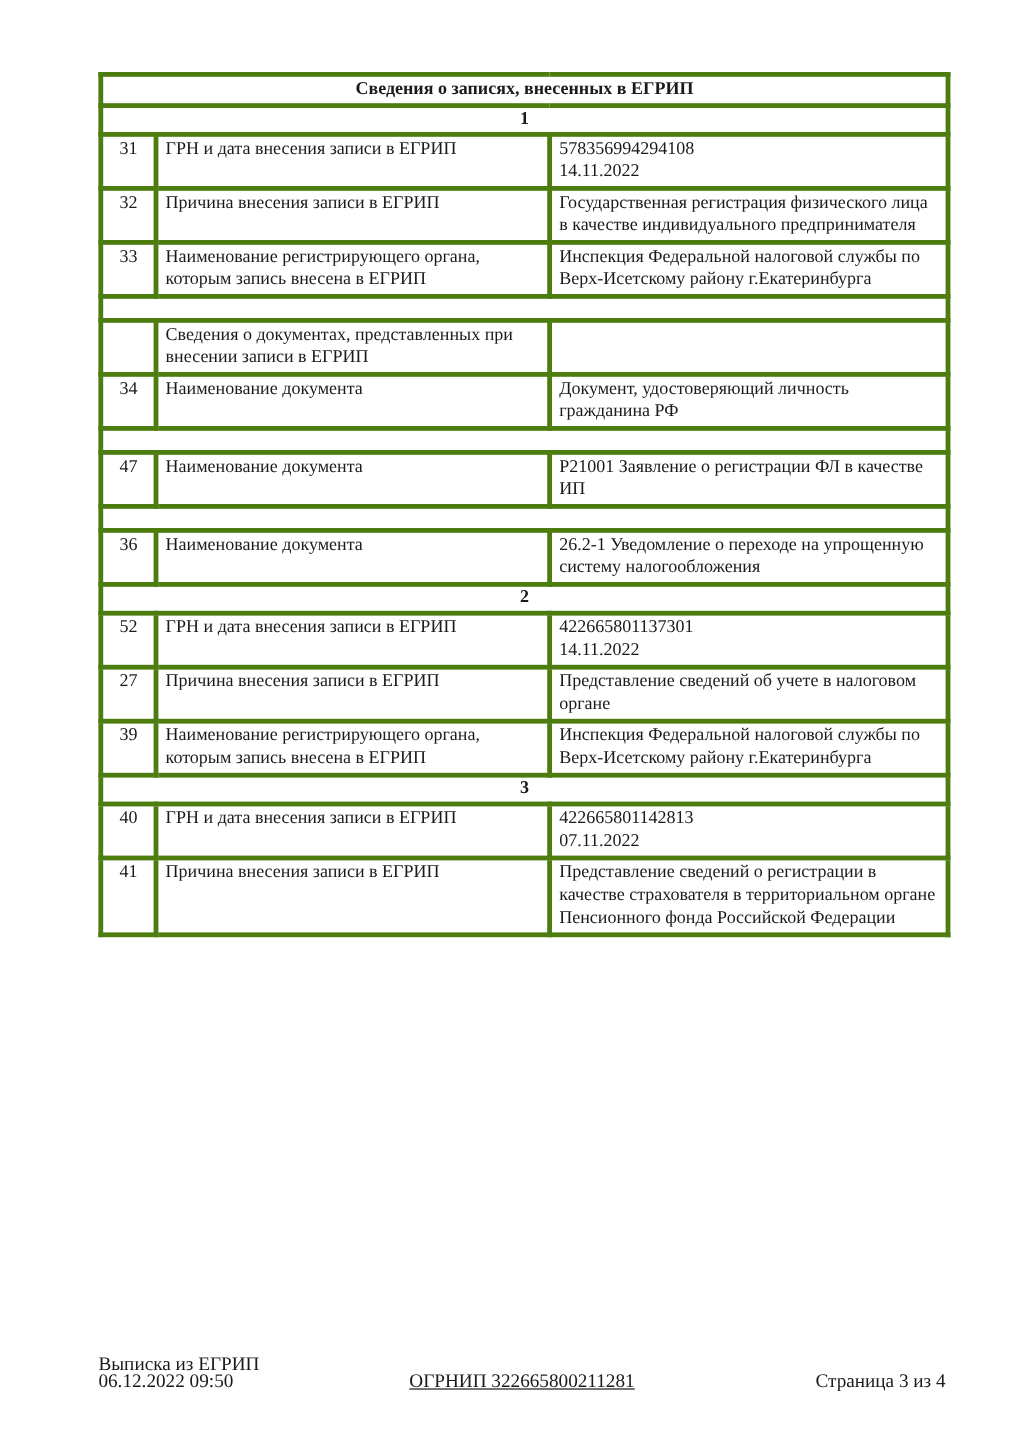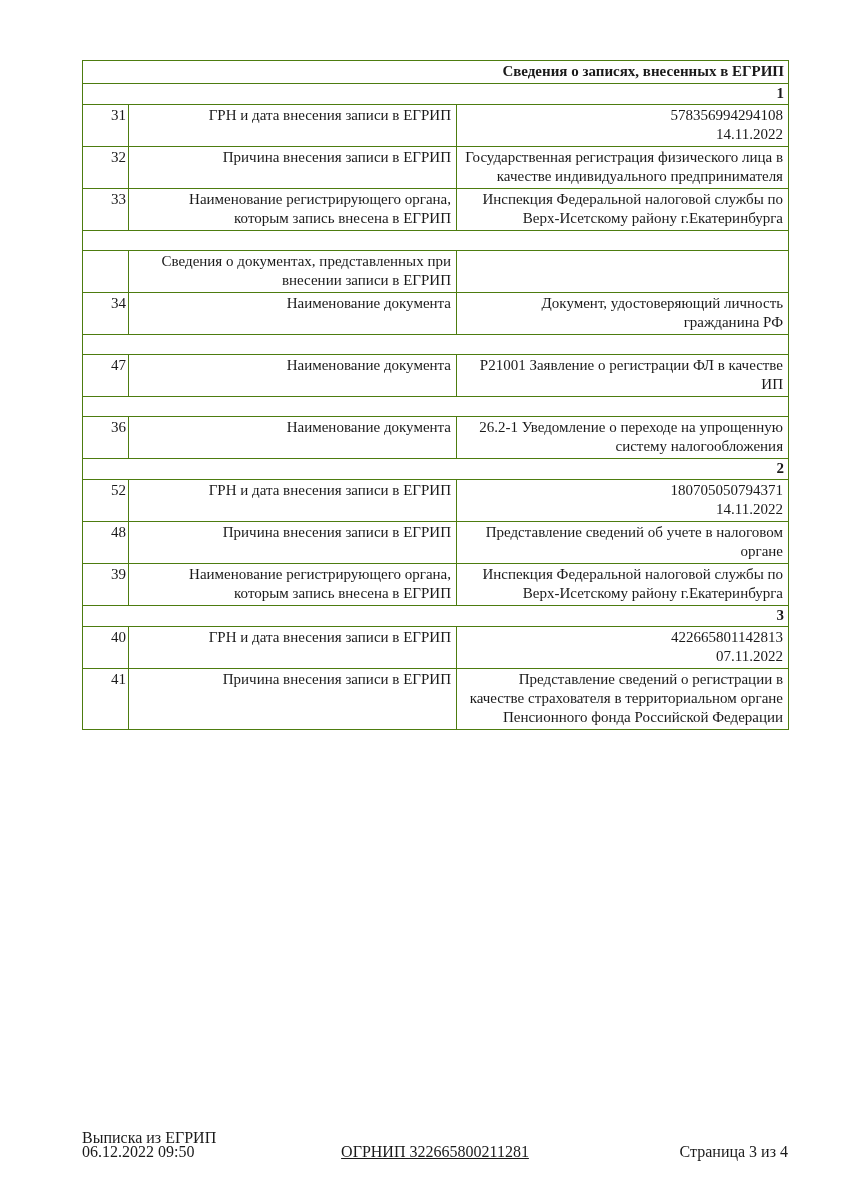--- a/index.html
+++ b/index.html
@@ -24,25 +24,24 @@
     position: absolute;
     left: 82px;
     top: 60px;
     width: 706px;
     border-collapse: collapse;
     table-layout: fixed;
     font-size: 15px;
     line-height: 19px;
   }
   .records-table td {
-    border: 1px solid #4d7c0f;
+    border: 4px solid #4d7c0f;
     vertical-align: top;
     padding: 1px 5px 2px 6px;
     overflow: hidden;
-    text-align: right;
   }
   .title-cell {
     text-align: center;
     font-weight: bold;
     padding: 1px 4px 2px 4px !important;
   }
   .section-cell {
     text-align: center;
     font-weight: bold;
     padding: 0 4px 1px 4px !important;
@@ -149,26 +148,26 @@
           <div>26.2-1 Уведомление о переходе на упрощенную систему налогообложения</div>
         </td>
       </tr>
       <tr>
         <td colspan="3" class="section-cell">2</td>
       </tr>
       <tr>
         <td class="num-cell">52</td>
         <td class="label-cell">ГРН и дата внесения записи в ЕГРИП</td>
         <td class="value-cell">
-          <div>180705050794371</div>
+          <div>422665801137301</div>
           <div>14.11.2022</div>
         </td>
       </tr>
       <tr>
-        <td class="num-cell">48</td>
+        <td class="num-cell">27</td>
         <td class="label-cell">Причина внесения записи в ЕГРИП</td>
         <td class="value-cell">
           <div>Представление сведений об учете в налоговом органе</div>
         </td>
       </tr>
       <tr>
         <td class="num-cell">39</td>
         <td class="label-cell">Наименование регистрирующего органа, которым запись внесена в ЕГРИП</td>
         <td class="value-cell">
           <div>Инспекция Федеральной налоговой службы по Верх-Исетскому району г.Екатеринбурга</div>

